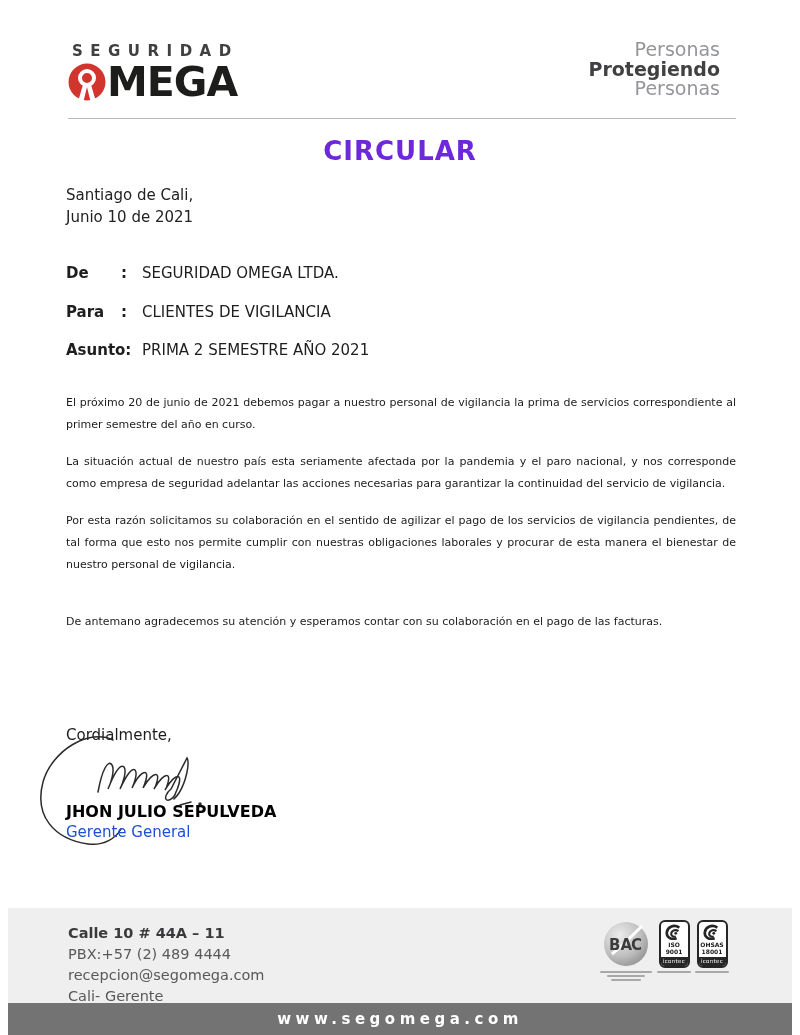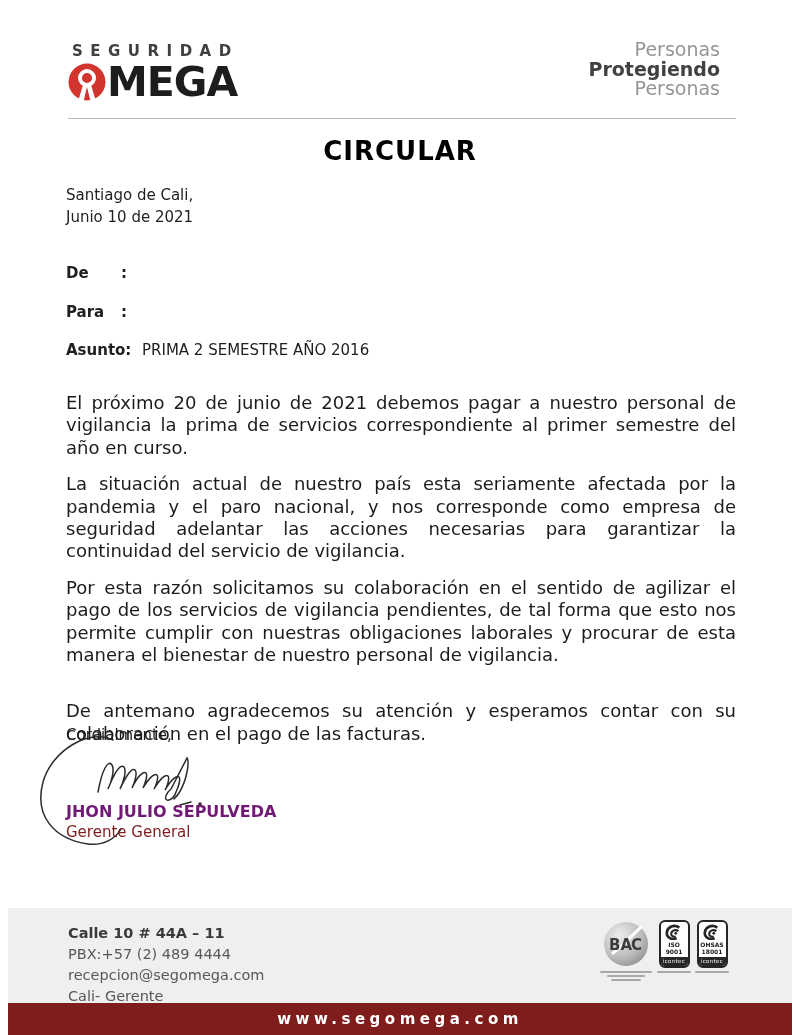--- a/index.html
+++ b/index.html
@@ -12,60 +12,60 @@
   .logo-top { font-size:15px; font-weight:bold; color:#404040; letter-spacing:7.5px; margin-left:4px; }
   .logo-row { display:flex; align-items:center; margin-top:3px; }
   .logo-main { font-size:41px; font-weight:bold; color:#1d1d1b; letter-spacing:-1px; margin-left:1px; line-height:38px; }
   .tagline { position:absolute; right:80px; top:40px; text-align:right; font-size:19px; line-height:19.5px; }
   .tagline .light { color:#939598; font-weight:normal; }
   .tagline .strong { color:#414042; font-weight:bold; }
   .header-rule { position:absolute; left:68px; right:64px; top:118px; height:1px; background:#b9b9b9; }
 
   
   .doc-title { position:absolute; left:0; right:0; top:136px; text-align:center;
-               font-size:26px; font-weight:bold; color:#000000; letter-spacing:1px; }
+               font-size:26px; font-weight:bold; color:#6d28d9; letter-spacing:1px; }
   .date-block { position:absolute; left:66px; top:184px; font-size:15px; line-height:22px; color:#222; }
 
   .meta-block { position:absolute; left:66px; top:262px; font-size:15px; color:#1e1e1e; }
   .meta-row { display:flex; margin-bottom:16.5px; line-height:22px; }
   .meta-label { width:55px; font-weight:bold; }
   .meta-sep { width:21px; font-weight:bold; }
   .meta-value { }
 
   .body-block { position:absolute; left:66px; top:392px; width:670px;
-                font-size:18px; line-height:22.4px; text-align:justify; color:#1c1c1c; }
+                font-size:11px; line-height:22.4px; text-align:justify; color:#1c1c1c; }
   .body-block p { margin:0 0 14px 0; }
   .body-block p.gap-after { margin-bottom:34px; }
 
   .closing { position:absolute; left:66px; top:726px; font-size:15px; color:#1c1c1c; }
   .signature-svg { position:absolute; left:28px; top:730px; pointer-events:none; }
   .signer { position:absolute; left:66px; top:801px; line-height:21px; }
-  .signer-name { font-size:16px; font-weight:bold; color:#701a75; }
-  .signer-title { font-size:15px; color:#7f1d1d; }
+  .signer-name { font-size:16px; font-weight:bold; color:#000000; }
+  .signer-title { font-size:15px; color:#1d4ed8; }
 
   
   .footer-band { position:absolute; left:8px; right:8px; top:908px; height:107px; background:#efefef; }
   .contact { position:absolute; left:60px; top:15px; font-size:14.5px; line-height:21px; color:#58585a; }
   .contact .addr { font-weight:bold; color:#3a3a3c; }
   .certs { position:absolute; right:62px; top:12px; display:flex; align-items:flex-start; gap:2px; }
 
   .basc { display:flex; flex-direction:column; align-items:center; width:56px; }
   .basc-captions { margin-top:3px; display:flex; flex-direction:column; align-items:center; gap:2px; }
   .cap-bar { height:2px; background:#a8a8a8; border-radius:1px; }
 
   .badge-wrap { display:flex; flex-direction:column; align-items:center; width:36px; }
   .badge { width:31px; border:2px solid #262626; border-radius:6px; background:#fff;
            display:flex; flex-direction:column; align-items:center; overflow:hidden; padding-top:2px; }
   .badge-name { font-size:6px; font-weight:bold; color:#1b1b1b; text-align:center; line-height:7px;
                 margin:1px 0 2px; white-space:pre-line; }
   .badge-strip { width:100%; background:#262626; color:#fff; font-size:5.5px; line-height:9px;
                  text-align:center; letter-spacing:.3px; }
   .badge-cap { margin-top:3px; }
 
-  .web-bar { position:absolute; left:8px; right:8px; top:1003px; height:32px; background:#7f1d1d;
+  .web-bar { position:absolute; left:8px; right:8px; top:1003px; height:32px; background:#737373;
              display:flex; align-items:center; justify-content:center; }
   .web-text { color:#ffffff; font-weight:bold; font-size:15px; letter-spacing:4.5px; }
 </style>
 </head>
 <body>
 
 <div class="page">
 
   <div class="logo-block">
     <div class="logo-top">SEGURIDAD</div>
@@ -91,28 +91,30 @@
   <div class="doc-title">CIRCULAR</div>
   <div class="date-block">
     <div>Santiago de Cali,</div>
     <div>Junio 10 de 2021</div>
   </div>
 
   <div class="meta-block">
     <div class="meta-row">
       <span class="meta-label">De</span>
       <span class="meta-sep">:</span>
+      <span class="meta-value">SEGURIDAD OMEGA LTDA.</span>
     </div>
     <div class="meta-row">
       <span class="meta-label">Para</span>
       <span class="meta-sep">:</span>
+      <span class="meta-value">CLIENTES DE VIGILANCIA</span>
     </div>
     <div class="meta-row">
       <span class="meta-label" style="width:76px;">Asunto:</span>
-      <span class="meta-value">PRIMA 2 SEMESTRE AÑO 2016</span>
+      <span class="meta-value">PRIMA 2 SEMESTRE AÑO 2021</span>
     </div>
   </div>
 
   <div class="body-block">
     <p>El próximo 20 de junio de 2021 debemos pagar a nuestro personal de vigilancia la prima de servicios correspondiente al primer semestre del año en curso.</p>
     <p>La situación actual de nuestro país esta seriamente afectada por la pandemia y el paro nacional, y nos corresponde como empresa de seguridad adelantar las acciones necesarias para garantizar la continuidad del servicio de vigilancia.</p>
     <p class="gap-after">Por esta razón solicitamos su colaboración en el sentido de agilizar el pago de los servicios de vigilancia pendientes, de tal forma que esto nos permite cumplir con nuestras obligaciones laborales y procurar de esta manera el bienestar de nuestro personal de vigilancia.</p>
     <p>De antemano agradecemos su atención y esperamos contar con su colaboración en el pago de las facturas.</p>
   </div>
 

